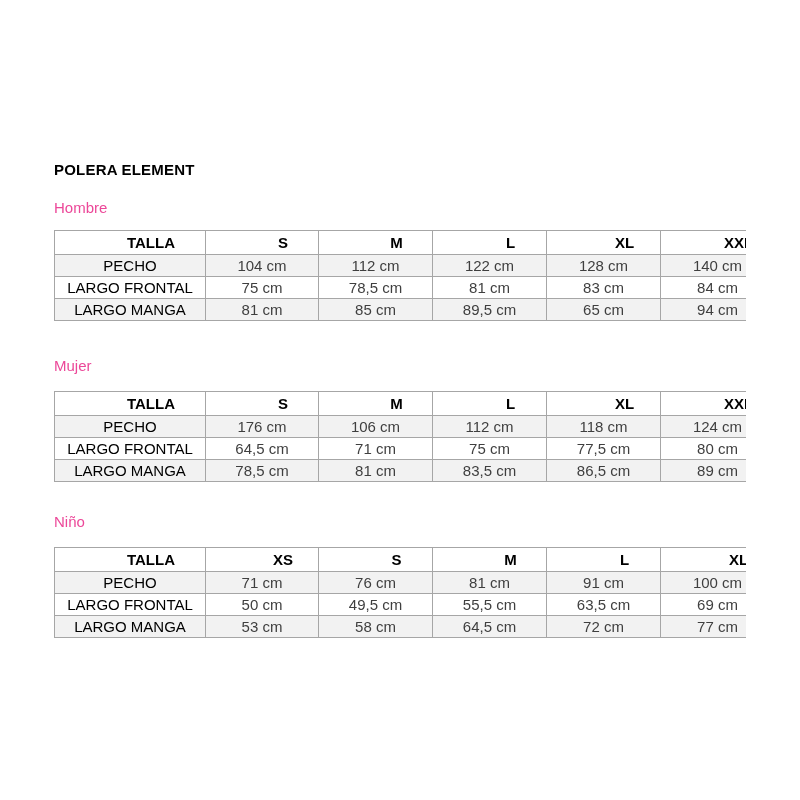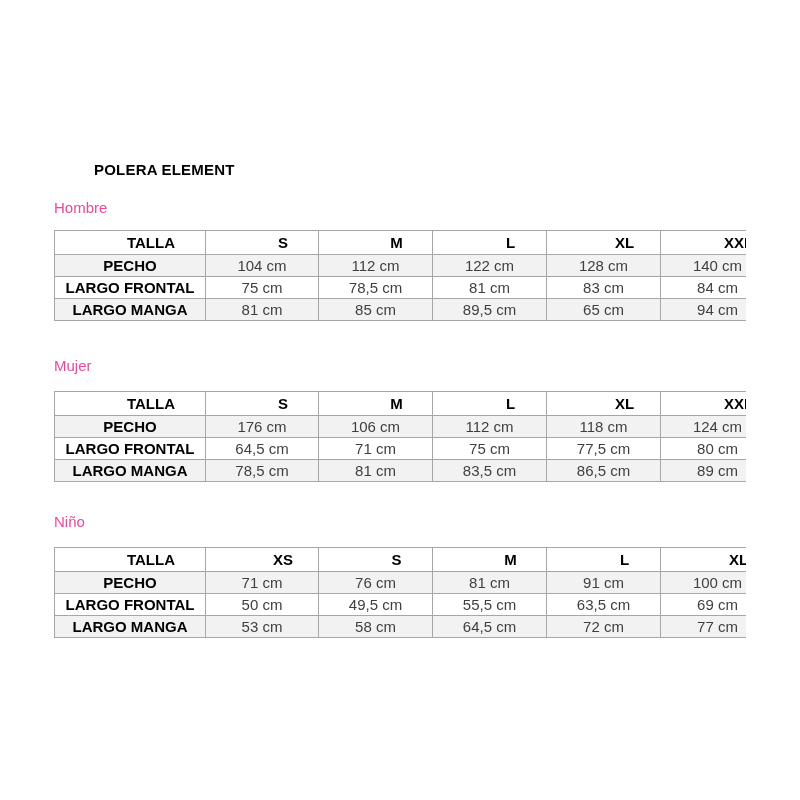--- a/index.html
+++ b/index.html
@@ -13,21 +13,20 @@
     width:800px;height:800px;
     background:#ffffff;
     font-family:"Liberation Sans","DejaVu Sans",sans-serif;
     position:relative;
     overflow:hidden;
   }
   .page-title{
     position:absolute;left:54px;top:161px;
     font-size:15px;font-weight:bold;color:var(--label-text);
     letter-spacing:0.2px;
-    margin-left:40px;
   }
   .section-label{
     position:absolute;left:54px;
     font-size:15px;color:#ec4899;
   }
   #label-hombre{top:199px;}
   #label-mujer{top:357px;}
   #label-nino{top:513px;}
   .table-clip{
     position:absolute;left:54px;
@@ -58,21 +57,21 @@
     color:var(--label-text);
     background:#ffffff;
     padding-left:42px;
   }
   table.size-table tbody td{
     height:21px;
     color:var(--value-text);
     font-weight:normal;
   }
   table.size-table tbody td.label-cell{
-    font-weight:bold;
+    font-weight:normal;
     color:var(--label-text);
   }
   table.size-table tbody tr:nth-child(odd){
     background:var(--row-shade);
   }
 </style>
 </head>
 <body>
 
 <div class="page-title">POLERA ELEMENT</div>

